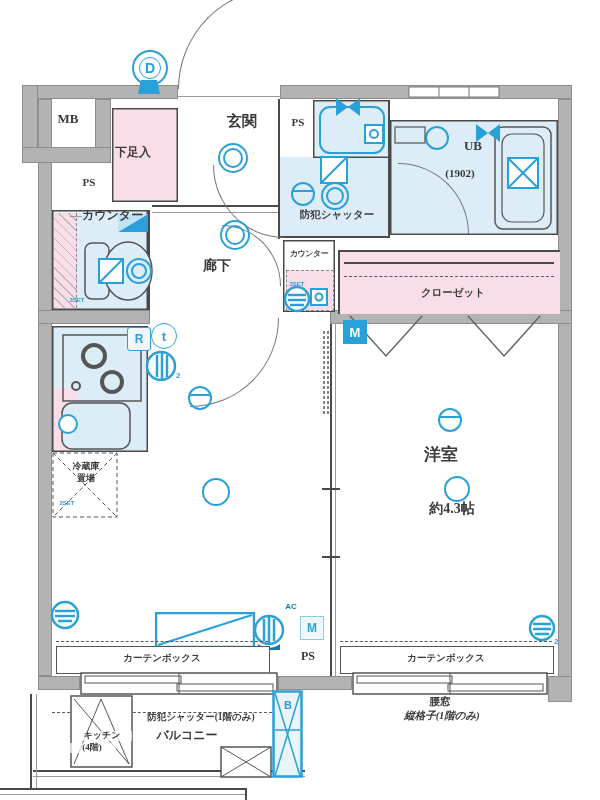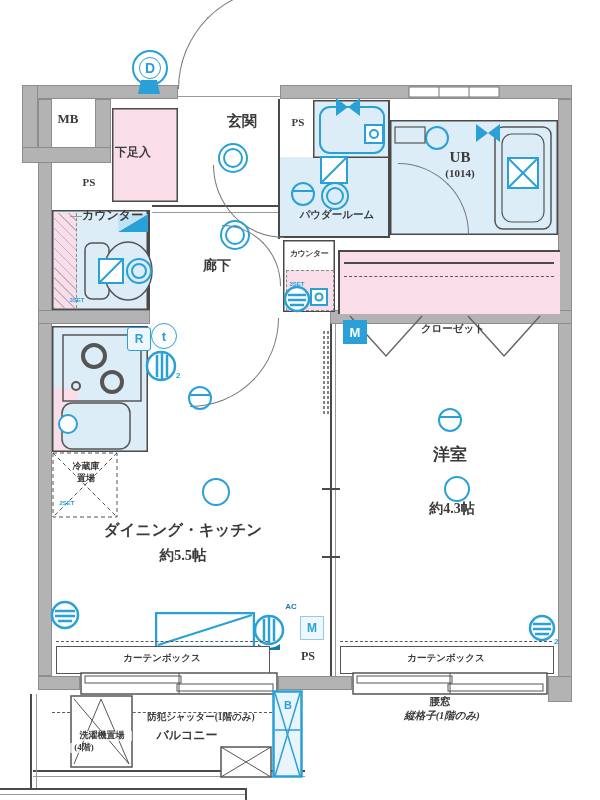--- a/index.html
+++ b/index.html
@@ -226,33 +226,31 @@
     </svg>
   <div class="badge-f" style="left:343px;top:320px;width:24px;height:24px;font-size:13px;">M</div>
   <div class="badge-o" style="left:300px;top:616px;width:22px;height:22px;font-size:12px;">M</div>
 
   <div class="lbl" style="left:48px;top:112px;width:40px;font-size:13px;">MB</div>
   <div class="lbl" style="left:283px;top:116px;width:30px;font-size:11px;">PS</div>
   <div class="lbl" style="left:76px;top:176px;width:26px;font-size:11px;">PS</div>
   <div class="lbl" style="left:293px;top:650px;width:30px;font-size:12px;">PS</div>
   <div class="lbl" style="left:212px;top:113px;width:60px;font-size:15px;">玄関</div>
   <div class="lbl" style="left:114px;top:146px;width:38px;font-size:12px;">下足入</div>
-  <div class="lbl" style="left:287px;top:209px;width:100px;font-size:10.5px;">パウダールーム</div>
-  <div class="lbl" style="left:438px;top:149px;width:44px;font-size:15px;">UB</div>
-  <div class="lbl" style="left:430px;top:167px;width:60px;font-size:11px;">(1014)</div>
+  <div class="lbl" style="left:287px;top:209px;width:100px;font-size:10.5px;">防犯シャッター</div>
+  <div class="lbl" style="left:438px;top:139px;width:44px;font-size:13px;text-align:right;">UB</div>
+  <div class="lbl" style="left:430px;top:167px;width:60px;font-size:11px;">(1902)</div>
   <div class="lbl" style="left:283px;top:250px;width:52px;font-size:8px;letter-spacing:-0.5px;">カウンター</div>
-  <div class="lbl" style="left:408px;top:287px;width:90px;font-size:10.5px;margin-top:36px;">クローゼット</div>
+  <div class="lbl" style="left:408px;top:287px;width:90px;font-size:10.5px;">クローゼット</div>
   <div class="lbl" style="left:82px;top:209px;width:46px;font-size:12px;">カウンター</div>
   <div class="lnl" style="left:70px;top:216px;width:12px;height:1px;"></div>
   <div class="lbl" style="left:191px;top:258px;width:52px;font-size:14px;">廊下</div>
   <div class="lbl" style="left:58px;top:462px;width:56px;font-size:9px;">冷蔵庫</div>
   <div class="lbl" style="left:58px;top:474px;width:56px;font-size:9px;">置場</div>
-  <div class="lbl" style="left:92px;top:521px;width:182px;font-size:15.5px;">ダイニング・キッチン</div>
-  <div class="lbl" style="left:92px;top:548px;width:182px;font-size:14.5px;">約5.5帖</div>
-  <div class="lbl" style="left:415px;top:446px;width:70px;font-size:17px;">洋室</div>
+  <div class="lbl" style="left:406px;top:446px;width:70px;font-size:17px;">洋室</div>
   <div class="lbl" style="left:412px;top:501px;width:80px;font-size:14px;">約4.3帖</div>
   <div class="lbl tiny" style="left:64px;top:297px;width:26px;">3SET</div>
   <div class="lbl tiny" style="left:54px;top:500px;width:26px;">2SET</div>
   <div class="lbl tiny" style="left:284px;top:281px;width:26px;">3SET</div>
 
   <div class="dash" style="left:56px;top:641px;width:212px;"></div>
   <div class="dash" style="left:340px;top:641px;width:212px;"></div>
   <div class="abs" style="left:56px;top:646px;width:212px;height:26px;border:1px solid #555;background:#fff;"></div>
   <div class="lbl" style="left:56px;top:653px;width:212px;font-size:9.5px;">カーテンボックス</div>
   <div class="abs" style="left:340px;top:646px;width:212px;height:26px;border:1px solid #555;background:#fff;"></div>
@@ -285,22 +283,22 @@
   <div class="ln" style="left:245px;top:788px;width:2px;height:12px;"></div>
 
   <div class="dash" style="left:52px;top:712px;width:220px;"></div>
 
   <svg class="abs" style="left:70px;top:695px;" width="63" height="73">
     <rect x="1" y="1" width="61" height="71" fill="#fff" stroke="#555" stroke-width="1.5"></rect>
     <line x1="4" y1="69" x2="31" y2="4" stroke="#555" stroke-width="1"></line>
     <line x1="59" y1="69" x2="31" y2="4" stroke="#555" stroke-width="1"></line>
     <line x1="4" y1="4" x2="59" y2="69" stroke="#555" stroke-width="1"></line>
   </svg>
-  <div class="lbl" style="left:72px;top:731px;width:60px;font-size:9px;background:rgba(255,255,255,.7);">洗濯機置場</div>
-  <div class="lbl" style="left:60px;top:743px;width:48px;font-size:9px;background:rgba(255,255,255,.7);">(4階)</div>
+  <div class="lbl" style="left:72px;top:731px;width:60px;font-size:9px;background:rgba(255,255,255,.7);">キッチン</div>
+  <div class="lbl" style="left:68px;top:743px;width:48px;font-size:9px;background:rgba(255,255,255,.7);">(4階)</div>
 
   <div class="lbl" style="left:138px;top:712px;width:126px;font-size:9.5px;">防犯シャッター(1階のみ)</div>
   <div class="lbl" style="left:142px;top:729px;width:90px;font-size:12px;">バルコニー</div>
 
   <svg class="abs" style="left:220px;top:746px;" width="52" height="32">
     <rect x="1" y="1" width="50" height="30" fill="#fff" stroke="#555" stroke-width="1.5"></rect>
     <line x1="1" y1="1" x2="51" y2="31" stroke="#555" stroke-width="1"></line>
     <line x1="51" y1="1" x2="1" y2="31" stroke="#555" stroke-width="1"></line>
   </svg>
   <svg class="abs" style="left:272px;top:690px;" width="31" height="88">

